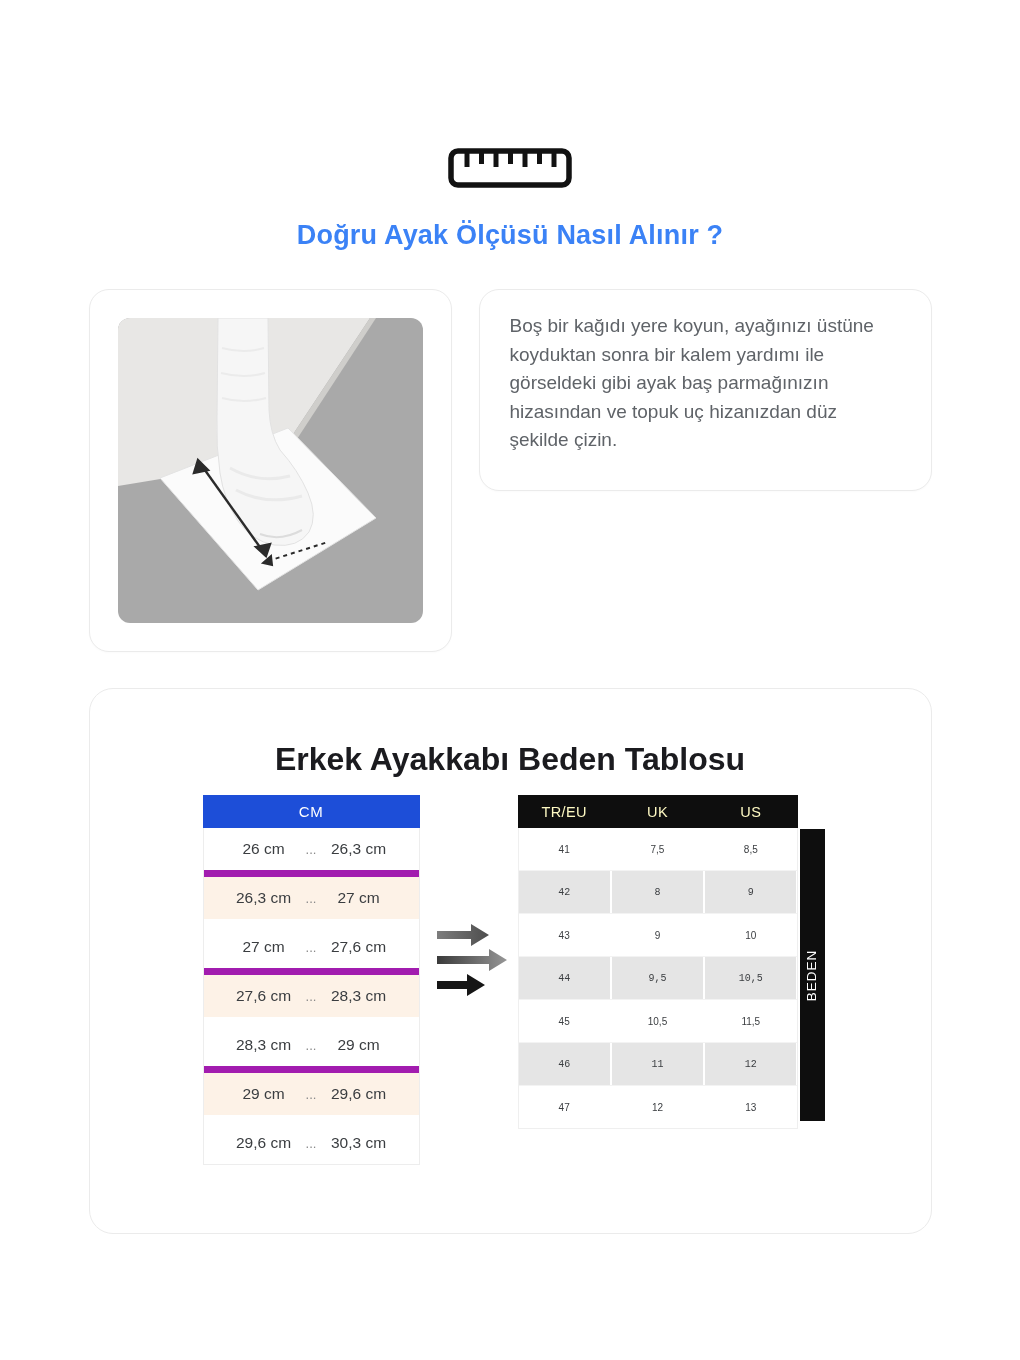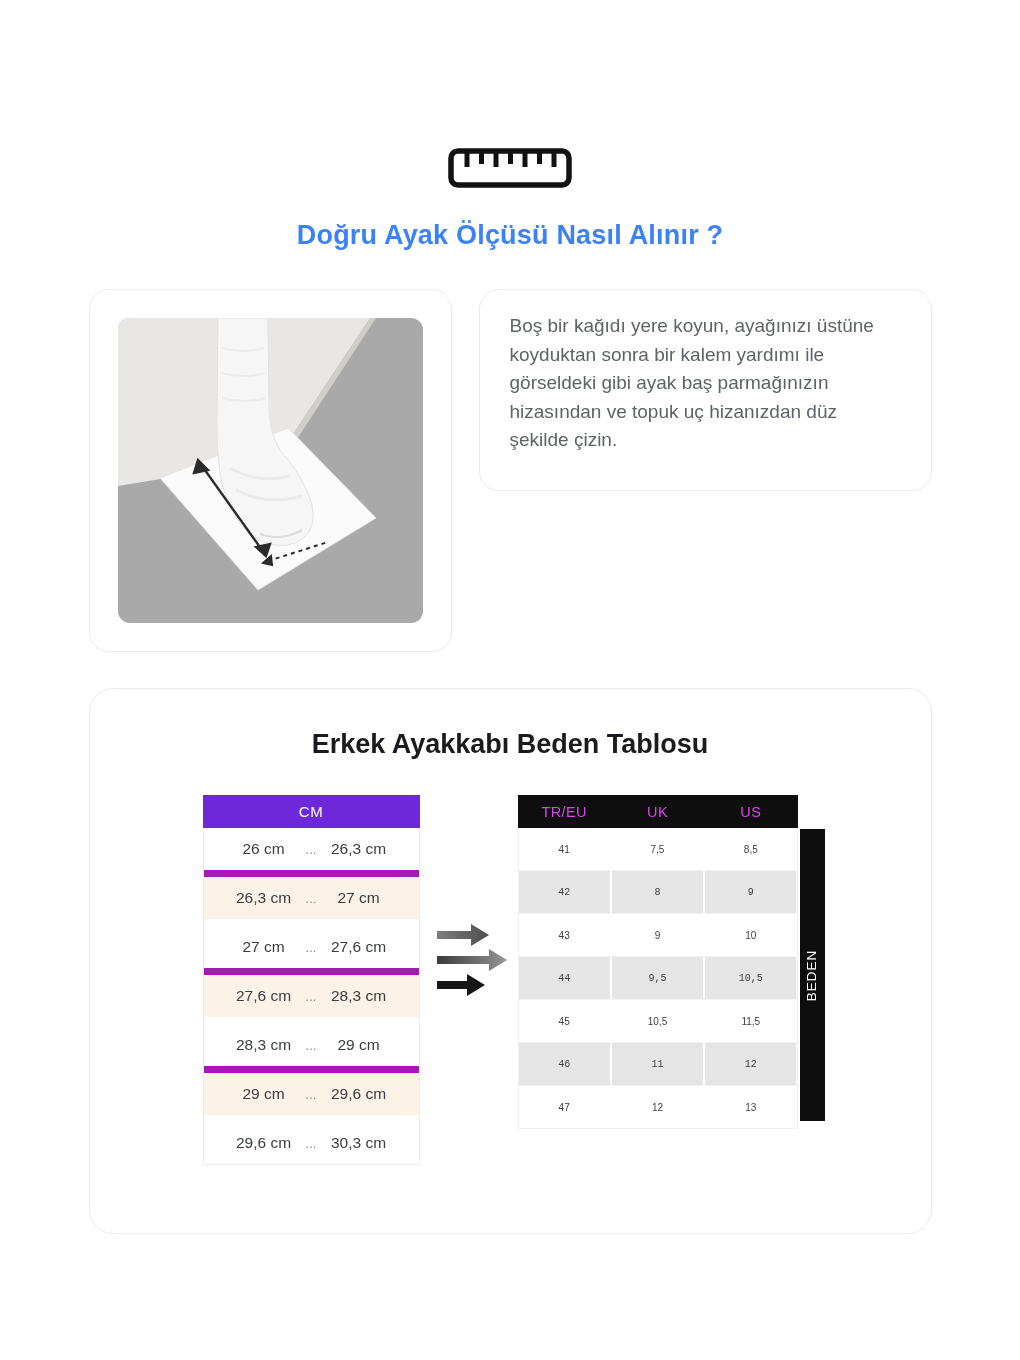--- a/index.html
+++ b/index.html
@@ -30,50 +30,50 @@
   .text-card.step1{height:202px;}
   .text-card.step2{flex:1;display:flex;align-items:center;}
   
   .big-card{
     width:843px;height:546px;margin:36px auto 0;
     background:#fff;border:1px solid #ebebeb;border-radius:24px;
     box-sizing:border-box;position:relative;
   }
   .chart-title{
     position:absolute;left:0;right:0;top:36px;text-align:center;
-    font-size:27px;font-weight:700;color:#1b1b1f;margin:4px;
+    font-size:32px;font-weight:700;color:#1b1b1f;margin:16px;
   }
   
   .cm-table{
     position:absolute;left:113px;top:106px;width:217px;
     border:1px solid #ededed;border-top:none;box-sizing:border-box;
   }
   .tbl-header{
-    background:#6d28d9;color:#fff;height:33px;margin:0 -1px;
+    background:#1d4ed8;color:#fff;height:33px;margin:0 -1px;
     display:flex;align-items:center;justify-content:center;
     font-size:15px;letter-spacing:.5px;
   }
   .cm-row{
     height:42px;display:flex;align-items:center;justify-content:space-between;
     padding:0 18px;font-size:15.5px;color:#3a3d40;
     border-bottom:7px solid #a21caf;background:#fff;
   }
   .cm-row:last-child{border-bottom:none;}
   .cm-row.alt{background:#fdf2e7;border-bottom-color:#fff;}
   .cv{width:84px;text-align:center;white-space:nowrap;}
   .dots{color:#8a8a8a;font-size:13px;}
   
   .arrows-wrap{position:absolute;left:345px;top:232px;width:72px;height:78px;}
   
   .sz-table{
     position:absolute;left:428px;top:106px;width:280px;
     border:1px solid #efefef;border-top:none;box-sizing:border-box;
   }
   .sz-header{
-    background:#0e0e0e;color:#d946ef;height:33px;margin:0 -1px;
+    background:#0e0e0e;color:#fef9c3;height:33px;margin:0 -1px;
     display:flex;align-items:center;font-size:14.5px;letter-spacing:.4px;
   }
   .sz-header span{flex:1;text-align:center;}
   .sz-row{
     height:42px;display:flex;border-bottom:1px solid #f3f3f3;background:#fff;
   }
   .sz-row:last-child{border-bottom:none;}
   .sz-row span{
     flex:1;display:flex;align-items:center;justify-content:center;
     font-size:10px;color:#3a3d40;border-left:2px solid #fff;

